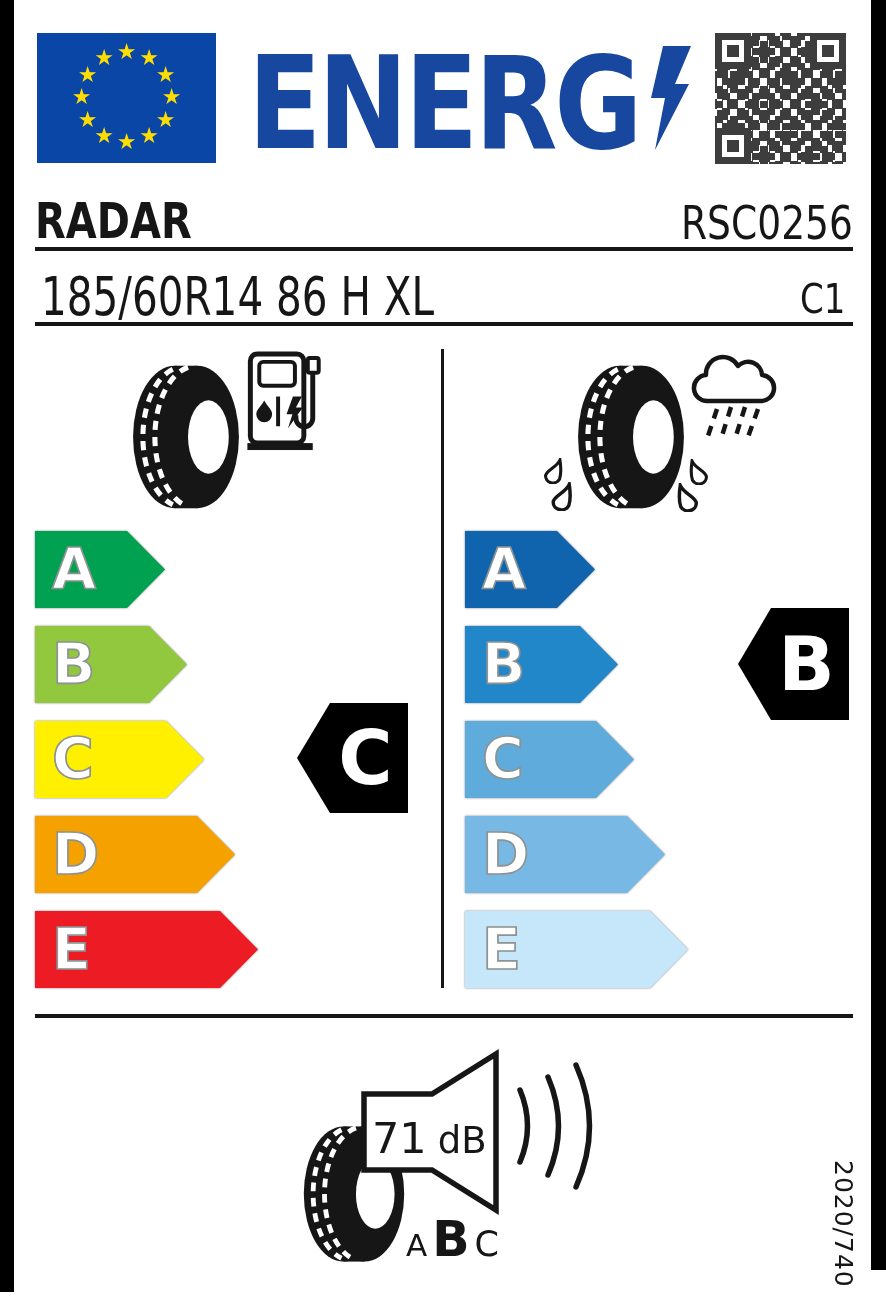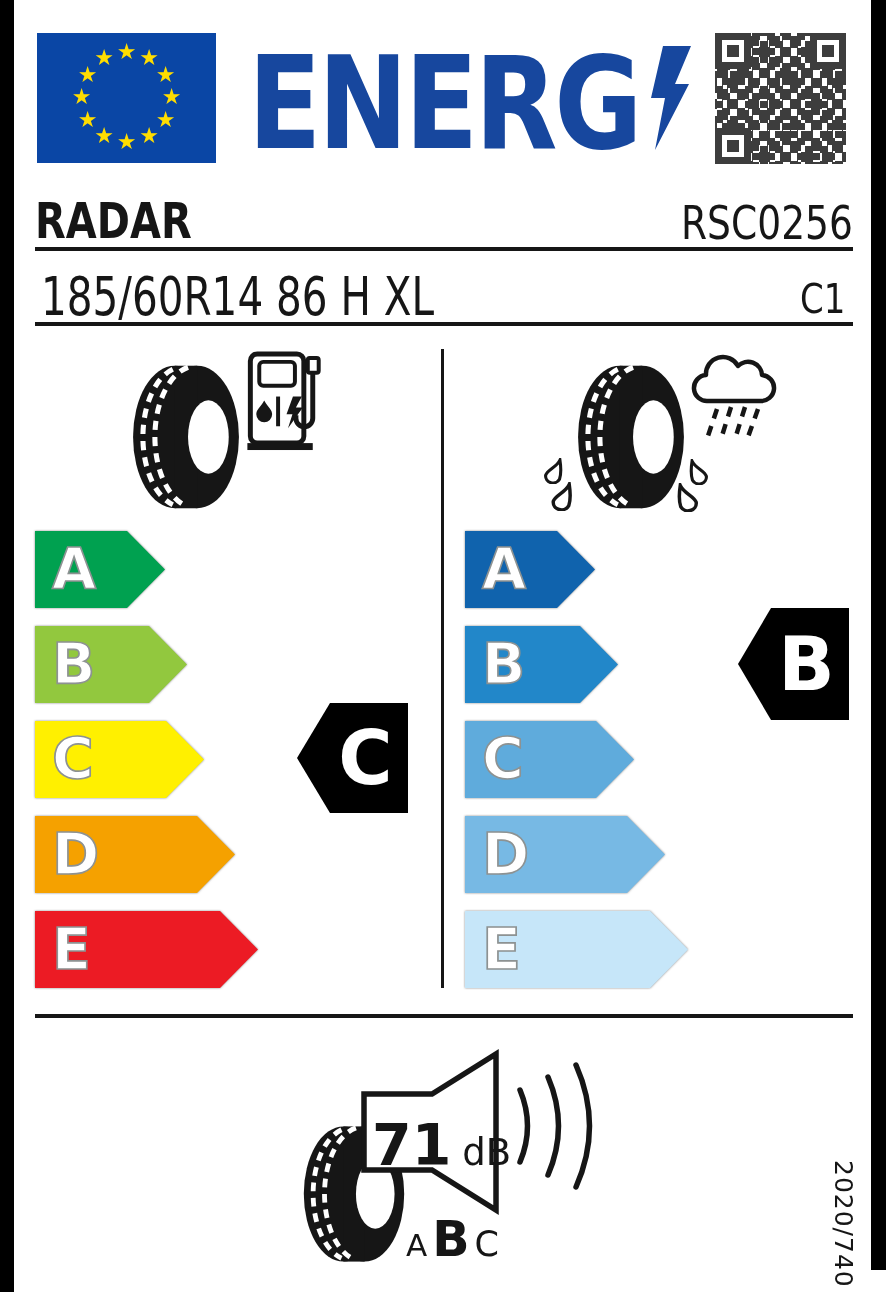--- a/index.html
+++ b/index.html
@@ -47,21 +47,21 @@
   .grade{margin-left:17px;font-size:57px;font-weight:bold;color:#fff;line-height:1;
          -webkit-text-stroke:1.7px #8d9292;}
   .ind{position:absolute;background:#000;display:flex;align-items:center;justify-content:center;
        clip-path:polygon(33px 0,100% 0,100% 100%,33px 100%,0 50%);padding-left:26px;box-sizing:border-box;}
   .ind span{font-size:74px;font-weight:bold;color:#fff;line-height:1;}
   .ind-left{left:297px;top:703px;width:111px;height:110px;}
   .ind-right{left:738px;top:608px;width:111px;height:112px;}
 
   
   .db{position:absolute;left:372px;top:1117px;display:flex;align-items:baseline;gap:11px;z-index:4;}
-  .db-val{font-size:57px;font-weight:bold;line-height:1;}
+  .db-val{font-size:43px;font-weight:normal;line-height:1;}
   .db-unit{font-size:37px;font-weight:400;line-height:1;}
   .abc{position:absolute;left:406px;top:1211px;display:flex;align-items:baseline;gap:5px;z-index:4;}
   .abc .na{font-size:31px;font-weight:400;}
   .abc .nb{font-size:49px;font-weight:bold;}
   .abc .nc{font-size:35px;font-weight:400;}
   .reg{position:absolute;left:856px;top:1160px;width:110px;font-size:25px;letter-spacing:1px;
        transform:rotate(90deg);transform-origin:0 0;line-height:1;}
   svg{display:block;}
 </style>
 </head>

